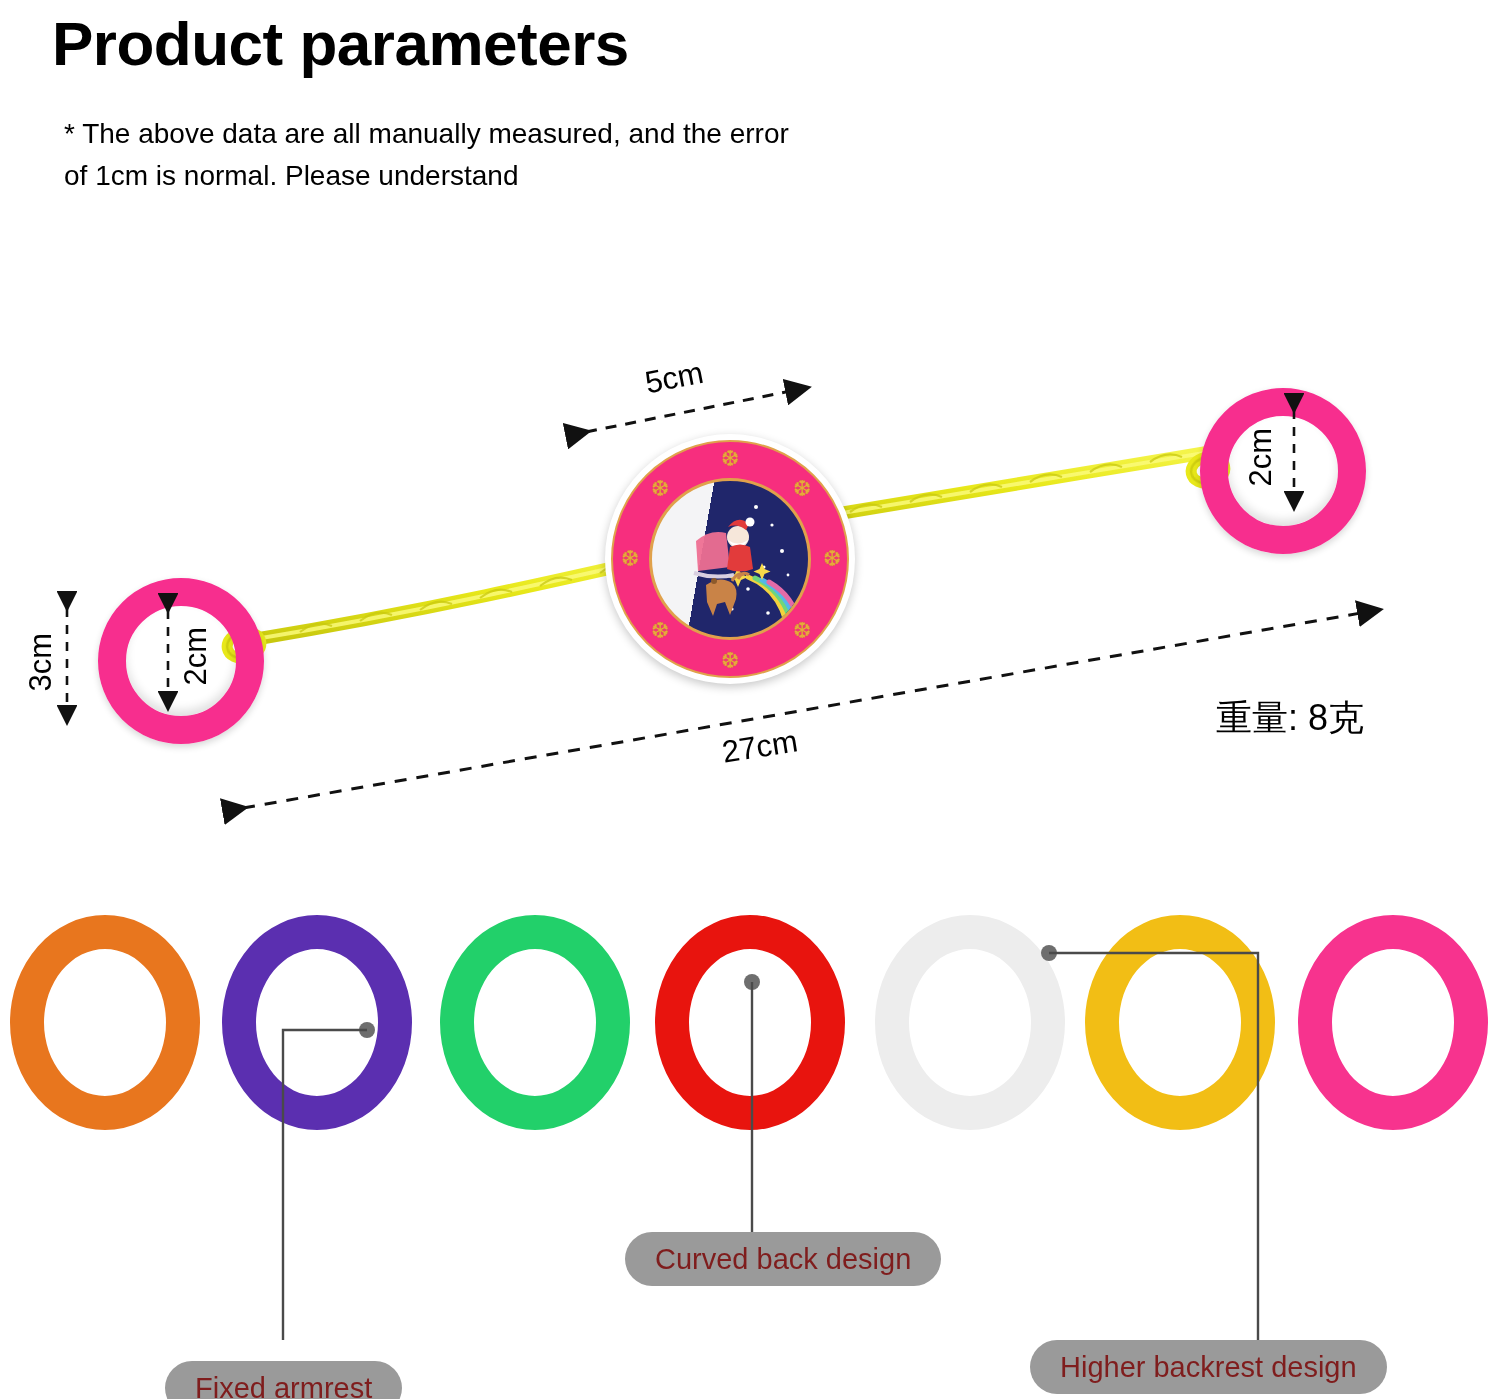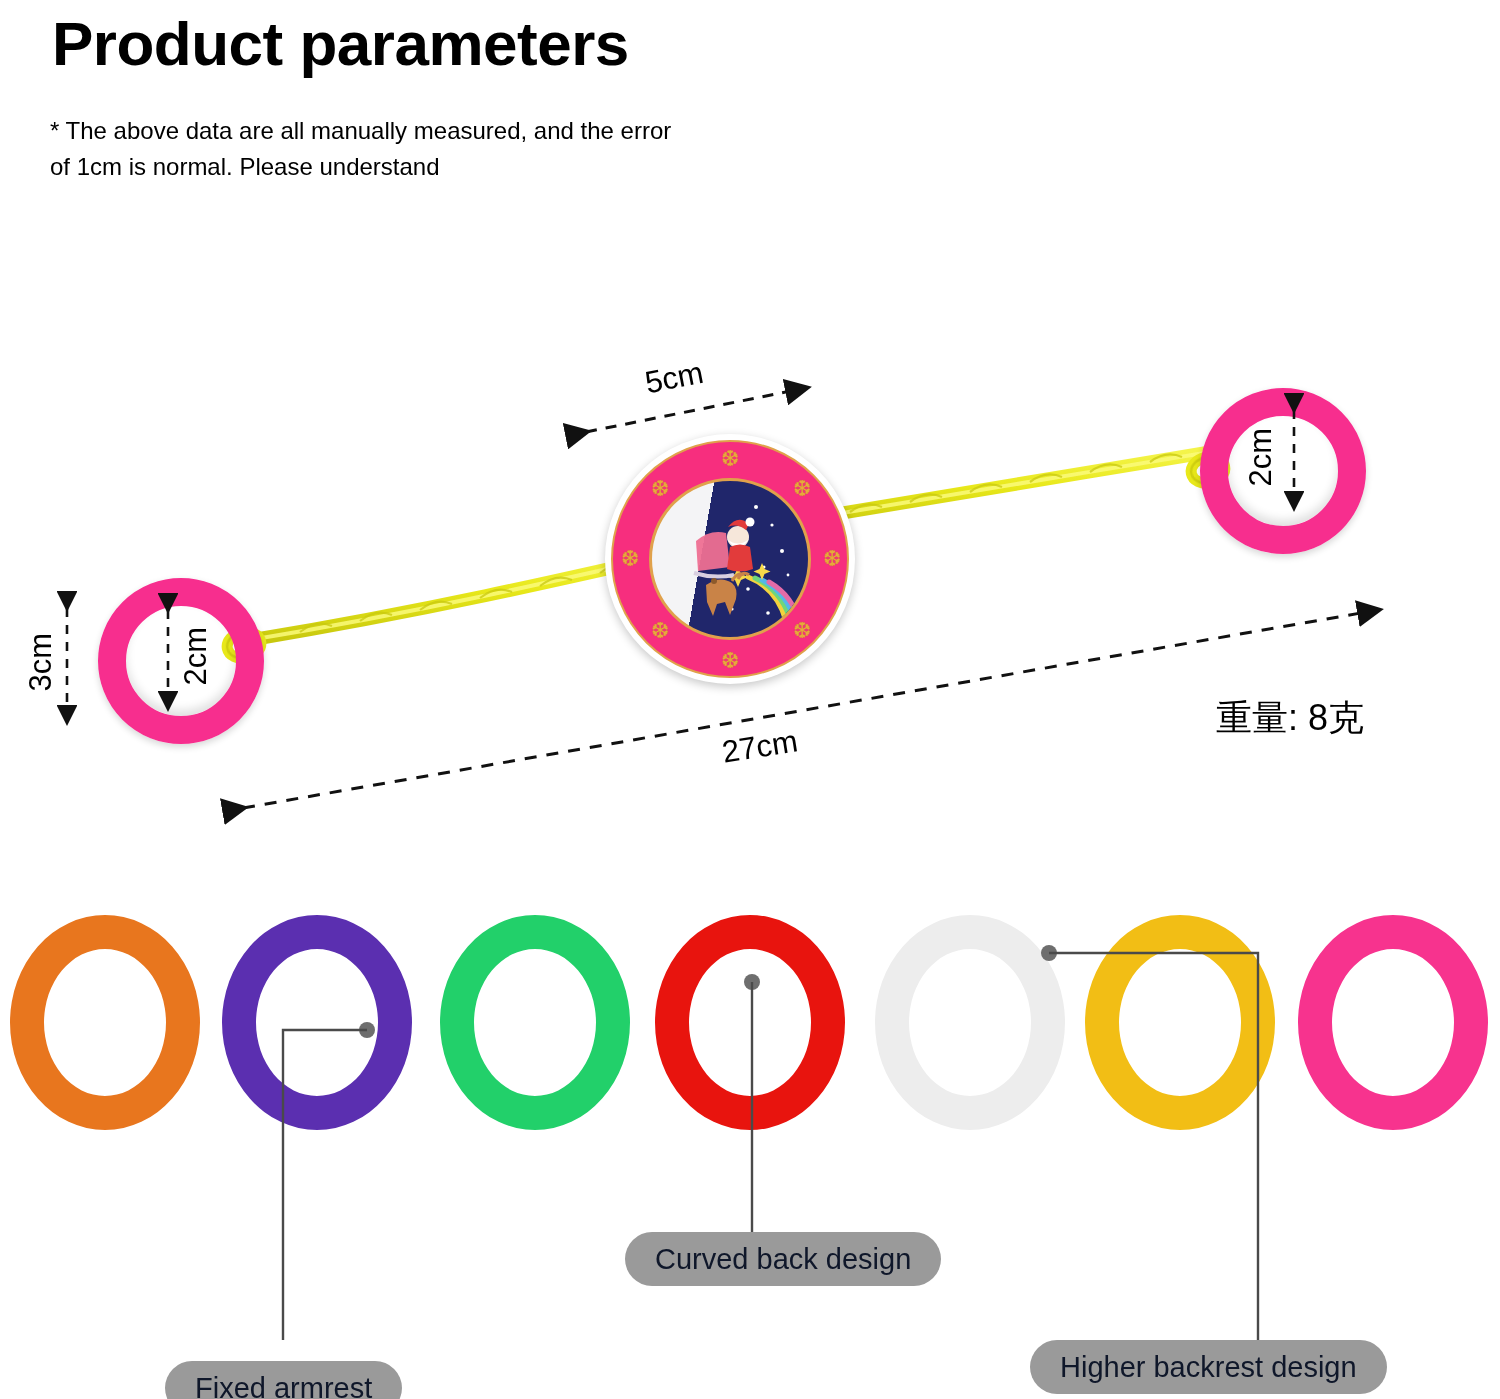--- a/index.html
+++ b/index.html
@@ -11,22 +11,22 @@
   }
   .stage{position:absolute;left:0;top:0;width:1500px;height:1399px;}
 
   
   #page-title{
     position:absolute;left:52px;top:8px;
     font-size:62px;font-weight:bold;letter-spacing:-0.5px;
     white-space:nowrap;
   }
   #disclaimer{
-    position:absolute;left:50px;top:113px;
-    font-size:24px;line-height:1.5;font-weight:400;
+    position:absolute;left:64px;top:113px;
+    font-size:28px;line-height:1.5;font-weight:400;
     white-space:pre-line;
   }
 
   
   .cord-wrap{position:absolute;left:0;top:0;width:1500px;height:1399px;pointer-events:none;}
 
   
   .ring{position:absolute;border-radius:50%;box-sizing:border-box;}
   #ring-left{
     left:98px;top:578px;width:166px;height:166px;
@@ -79,21 +79,21 @@
 
   
   .color-ring{
     position:absolute;top:915px;width:190px;height:215px;border-radius:50%;
     box-sizing:border-box;
   }
 
   
   .callout-pill{
     position:absolute;height:54px;border-radius:27px;
-    background:#9A9A9A;color:#0f172a;
+    background:#9A9A9A;color:#7f1d1d;
     display:flex;align-items:center;justify-content:center;
     font-size:29px;padding:0 30px;white-space:nowrap;box-sizing:border-box;
   }
 </style>
 </head>
 <body>
 
 <div class="stage">
 
   <div id="page-title">Product parameters</div>

